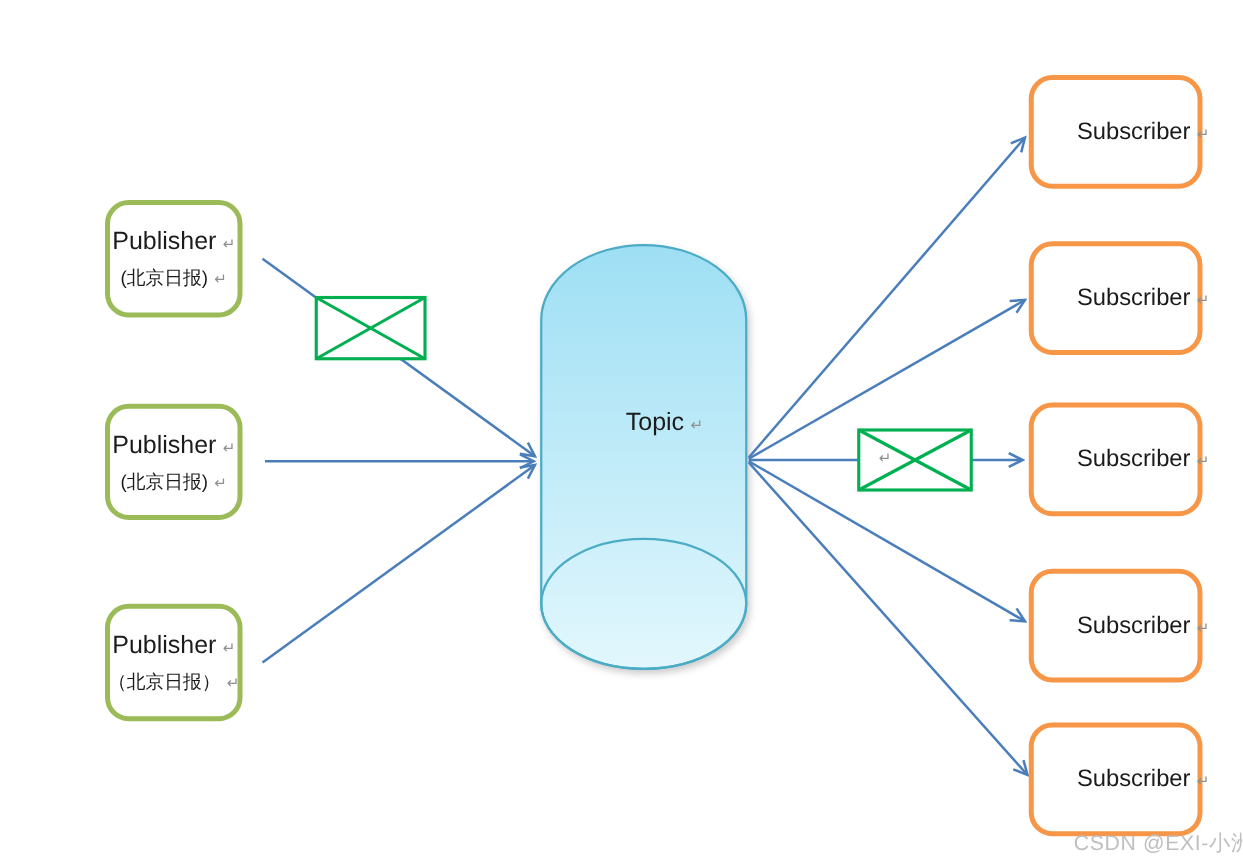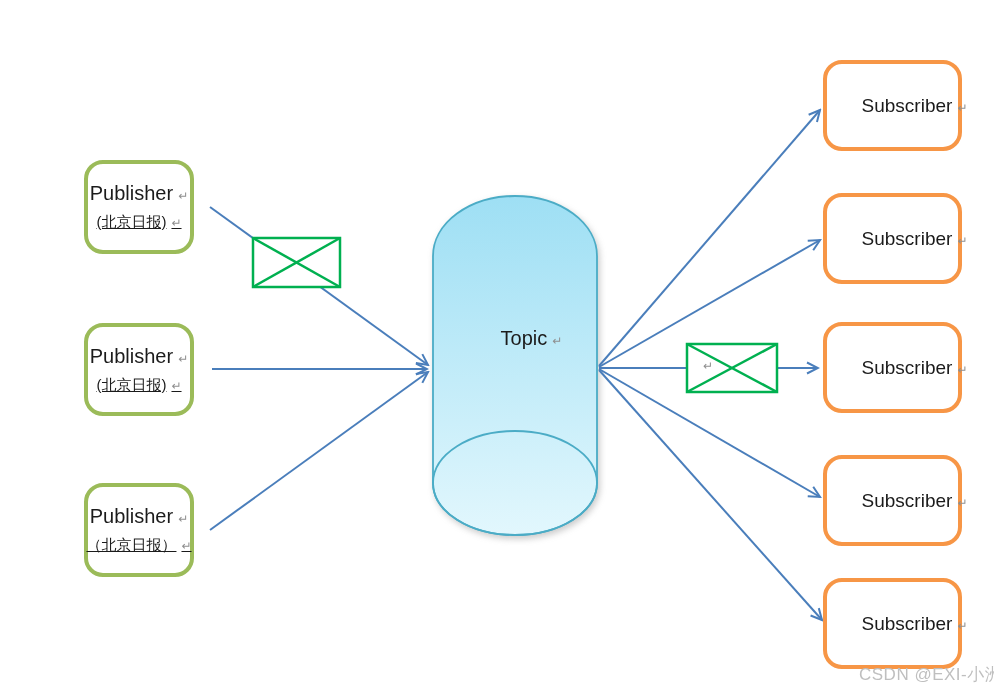--- a/index.html
+++ b/index.html
@@ -14,21 +14,21 @@
     z-index:2;text-align:center;
   }
   .pub{left:72px;width:110px;border:4.5px solid #9bbb59;border-radius:19px;margin-left:12px;}
   .pub1{top:160px;height:94px;}
   .pub2{top:323px;height:93px;}
   .pub3{top:483px;height:94px;}
   .sub{left:823px;width:139px;height:91px;border:4.5px solid #f79646;border-radius:19px;padding-left:44px;}
   .sub1{top:60px;}  .sub2{top:193px;} .sub3{top:322px;} .sub4{top:455px;} .sub5{top:578px;}
   .title{font-size:20px;color:#1b1b1b;line-height:1.15;white-space:nowrap;}
   .sub .title{font-size:19px;}
-  .cn{font-size:15px;color:#1b1b1b;margin-top:8px;white-space:nowrap;text-decoration:underline;}
+  .cn{font-size:15px;color:#1b1b1b;margin-top:8px;white-space:nowrap;}
   .ret{color:#8f8f8f;font-size:12px;margin-left:5px;vertical-align:baseline;}
   .topic-label{
     position:absolute;left:433px;top:327px;width:197px;text-align:center;
     font-size:20px;color:#1b1b1b;z-index:2;
   }
   .env-ret{position:absolute;left:703px;top:359px;font-size:12px;color:#8f8f8f;z-index:2;}
   .watermark{
     position:absolute;left:859px;top:663px;font-size:17px;color:#bfbfbf;
     z-index:3;white-space:nowrap;letter-spacing:0.5px;
   }

